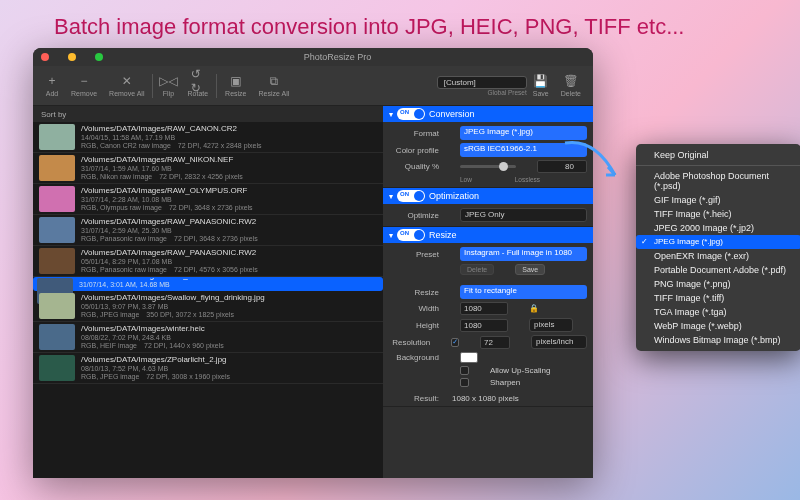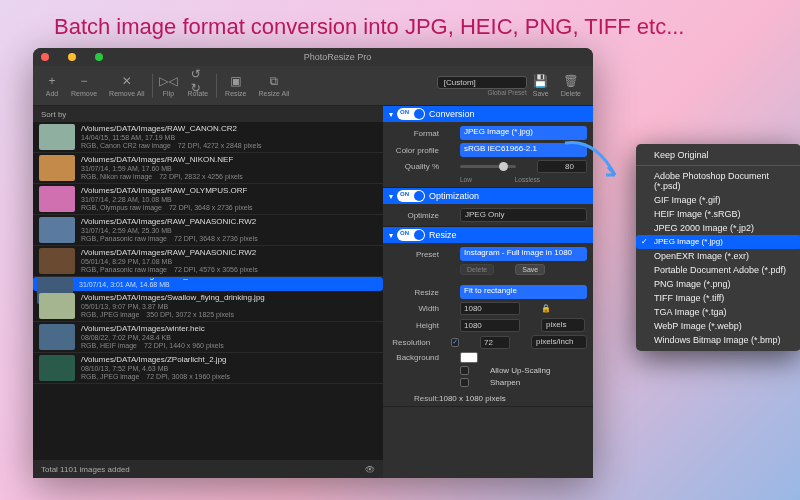--- a/index.html
+++ b/index.html
@@ -35,27 +35,27 @@
 .section-h { background:#0a62ff; padding:2px 6px; display:flex; align-items:center; gap:4px; font-size:9px; color:#fff; }
 .chev { font-size:8px; }
 .toggle { width:28px; height:12px; background:#fff; border-radius:6px; position:relative; }
 .toggle::after { content:""; position:absolute; right:1px; top:1px; width:10px; height:10px; background:#0a62ff; border-radius:50%; }
 .toggle-on { font-size:6px; color:#0a62ff; position:absolute; left:3px; top:1px; font-weight:bold; }
 .section-b { padding:4px 6px; display:flex; flex-direction:column; gap:3px; }
 .fr { display:flex; align-items:center; gap:21px; }
 .fr label { width:50px; text-align:right; color:#bbb; font-size:8px; }
 .sel { flex:1; background:#246fff; color:#fff; border:none; font-size:8px; padding:1px 4px; border-radius:3px; height:14px; }
 .sel.dark { background:#1e1e1e; color:#ccc; border:1px solid #444; }
-.inp { background:#1e1e1e; border:1px solid #444; color:#ccc; font-size:8px; padding:1px 3px; border-radius:2px; width:60px; height:13px; }
+.inp { background:#1e1e1e; border:1px solid #444; color:#ccc; font-size:8px; padding:1px 3px; border-radius:2px; width:48px; height:13px; }
 .slider { flex:1; height:3px; background:#555; border-radius:2px; position:relative; }
 .slider .knob { position:absolute; top:-3px; width:9px; height:9px; background:#ccc; border-radius:50%; }
 .btn-s { background:#444; color:#ccc; border:1px solid #555; font-size:7px; padding:1px 6px; border-radius:3px; }
 .chk { width:9px; height:9px; border:1px solid #666; background:#222; border-radius:2px; display:inline-flex; align-items:center; justify-content:center; font-size:7px; color:#4a9eff; }
 .swatch { width:18px; height:11px; background:#fff; border:1px solid #666; border-radius:2px; }
-.result-row { display:flex; gap:0; padding:3px 6px; font-size:8px; }
+.result-row { display:flex; gap:13px; padding:3px 6px; font-size:8px; }
 .dropdown { position:absolute; left:636px; top:144px; width:165px; background:#3a3a3a; border-radius:5px; box-shadow:0 8px 30px rgba(0,0,0,.6); padding:4px 0; font-size:9px; color:#eee; }
 .dd-item { padding:2px 14px 2px 18px; position:relative; }
 .dd-item.sel { background:#0a62ff; color:#fff; }
 .dd-item .ck { position:absolute; left:5px; top:2px; font-size:8px; }
 .dd-sep { height:1px; background:#555; margin:3px 0; }
 .arrow { position:absolute; left:560px; top:133px; width:70px; height:60px; pointer-events:none; }
 .tiny { font-size:6.5px; color:#888; }
 </style>
 </head>
 <body>
@@ -188,24 +188,20 @@
           </div>
           <div class="row">
             <div class="thumb" style="background:#2a5a4a"></div>
     <div class="meta">
       <div class="p">/Volumes/DATA/Images/ZPolarlicht_2.jpg</div>
       <div class="s">08/10/13, 7:52 PM, 4.63 MB</div>
       <div class="s">RGB, JPEG image　72 DPI, 3008 x 1960 pixels</div>
     </div>
           </div>
         </div>
-      <div class="footer">
-        <span>Total 1101 images added</span>
-        <span>👁</span>
-      </div>
     </div>
 
     <div class="right">
 
       <div class="section">
         <div class="section-h">
           <span class="chev">▾</span>
           <div class="toggle">
               <span class="toggle-on">ON</span>
             </div>
@@ -320,21 +316,21 @@
   <path d="M 5 10 Q 35 5 55 42" stroke="#4aa0ff" stroke-width="3" fill="none"></path>
   <path d="M 55 42 L 48 34 M 55 42 L 46 42" stroke="#4aa0ff" stroke-width="3" fill="none"></path>
 </svg>
 
 <div class="dropdown">
   <div class="dd-item">Keep Original</div>
   <div class="dd-sep"></div>
   <div id="dd-list">
       <div class="dd-item">Adobe Photoshop Document (*.psd)</div>
       <div class="dd-item">GIF Image (*.gif)</div>
-      <div class="dd-item">HEIF Image (*.sRGB)</div>
+      <div class="dd-item">TIFF Image (*.heic)</div>
       <div class="dd-item">JPEG 2000 Image (*.jp2)</div>
       <div class="dd-item sel"><span class="ck">✓</span>JPEG Image (*.jpg)</div>
       <div class="dd-item">OpenEXR Image (*.exr)</div>
       <div class="dd-item">Portable Document Adobe (*.pdf)</div>
       <div class="dd-item">PNG Image (*.png)</div>
       <div class="dd-item">TIFF Image (*.tiff)</div>
       <div class="dd-item">TGA Image (*.tga)</div>
       <div class="dd-item">WebP Image (*.webp)</div>
       <div class="dd-item">Windows Bitmap Image (*.bmp)</div>
     </div>

